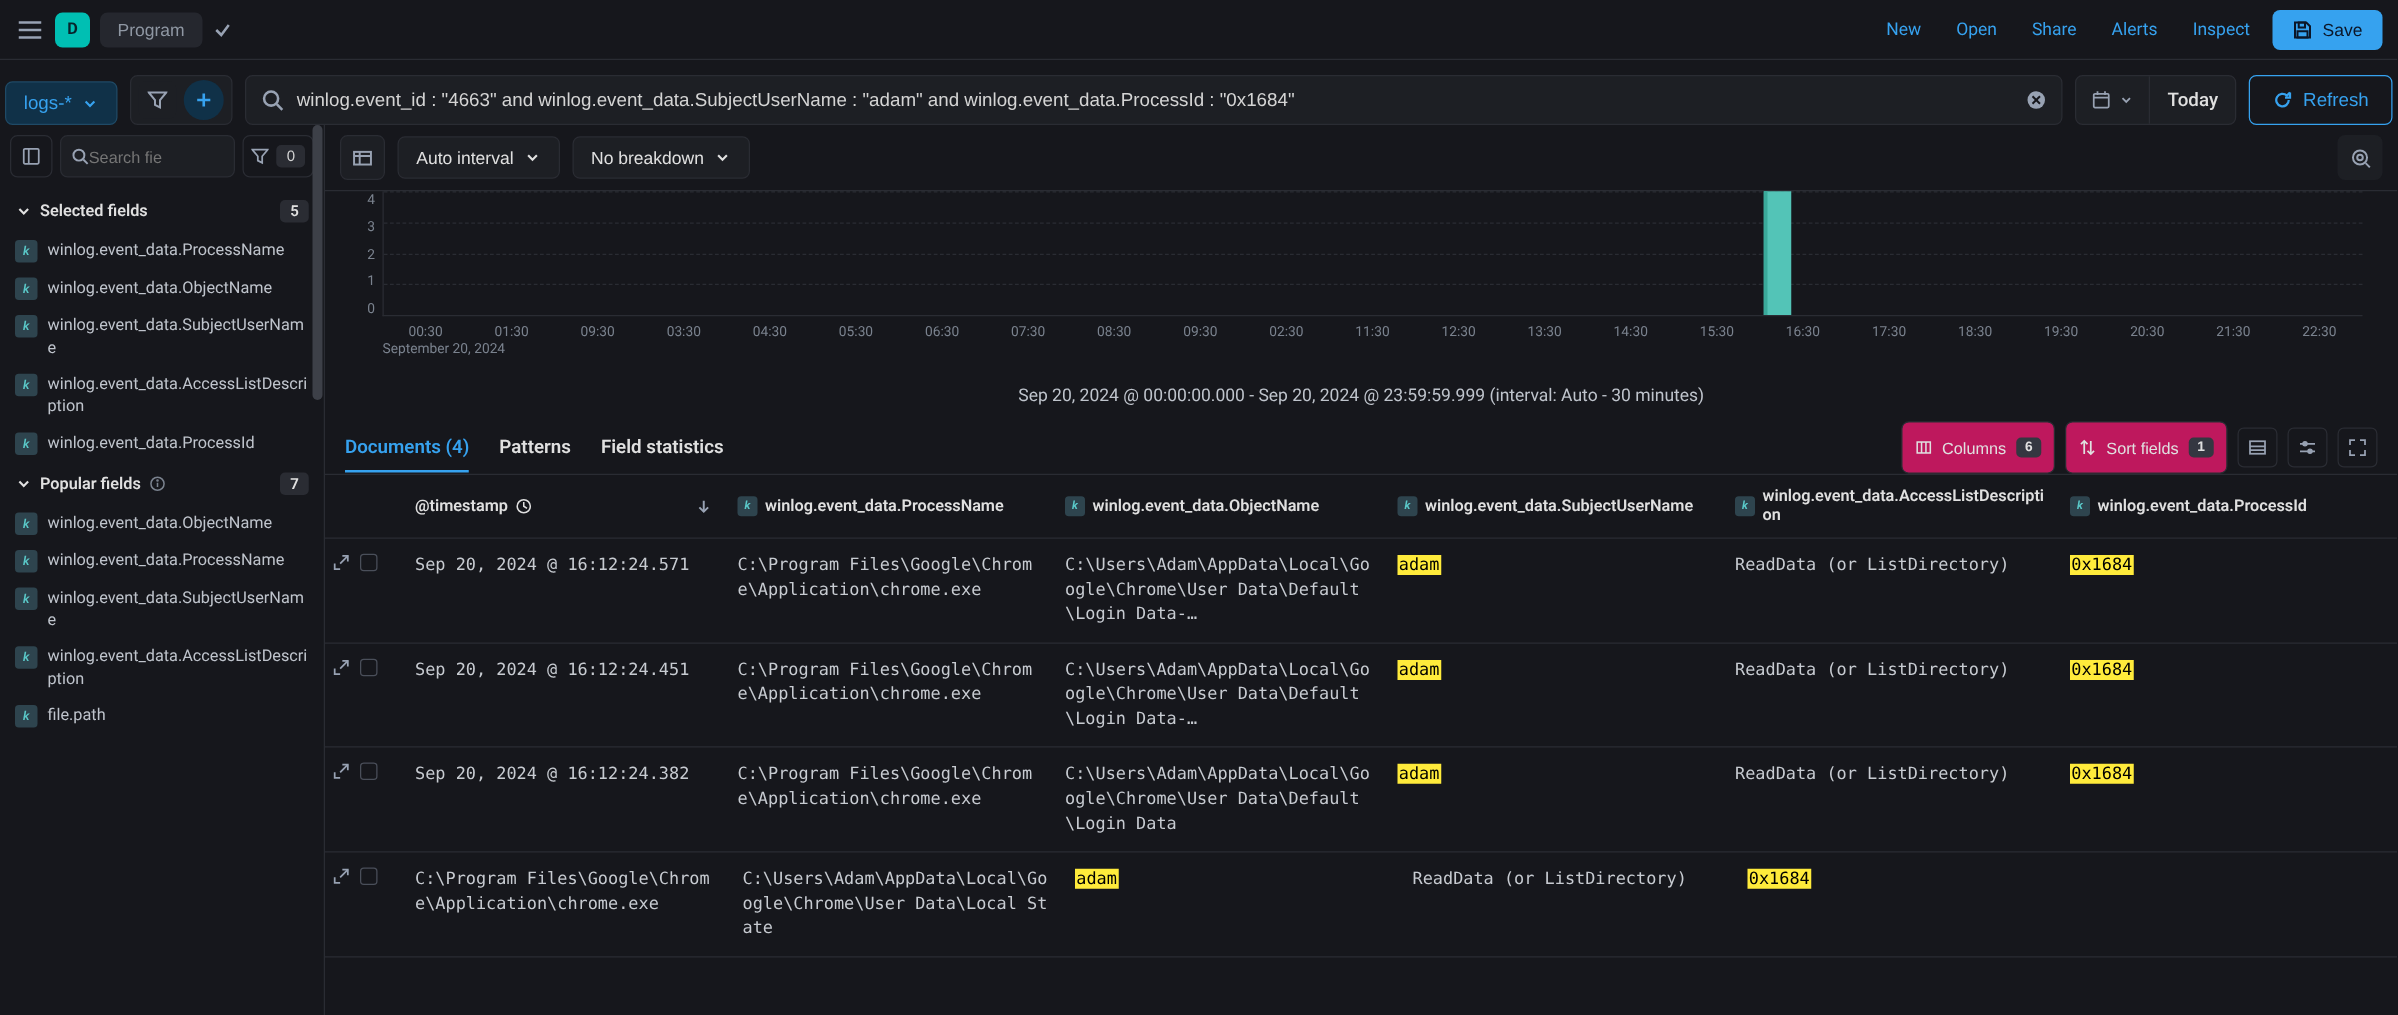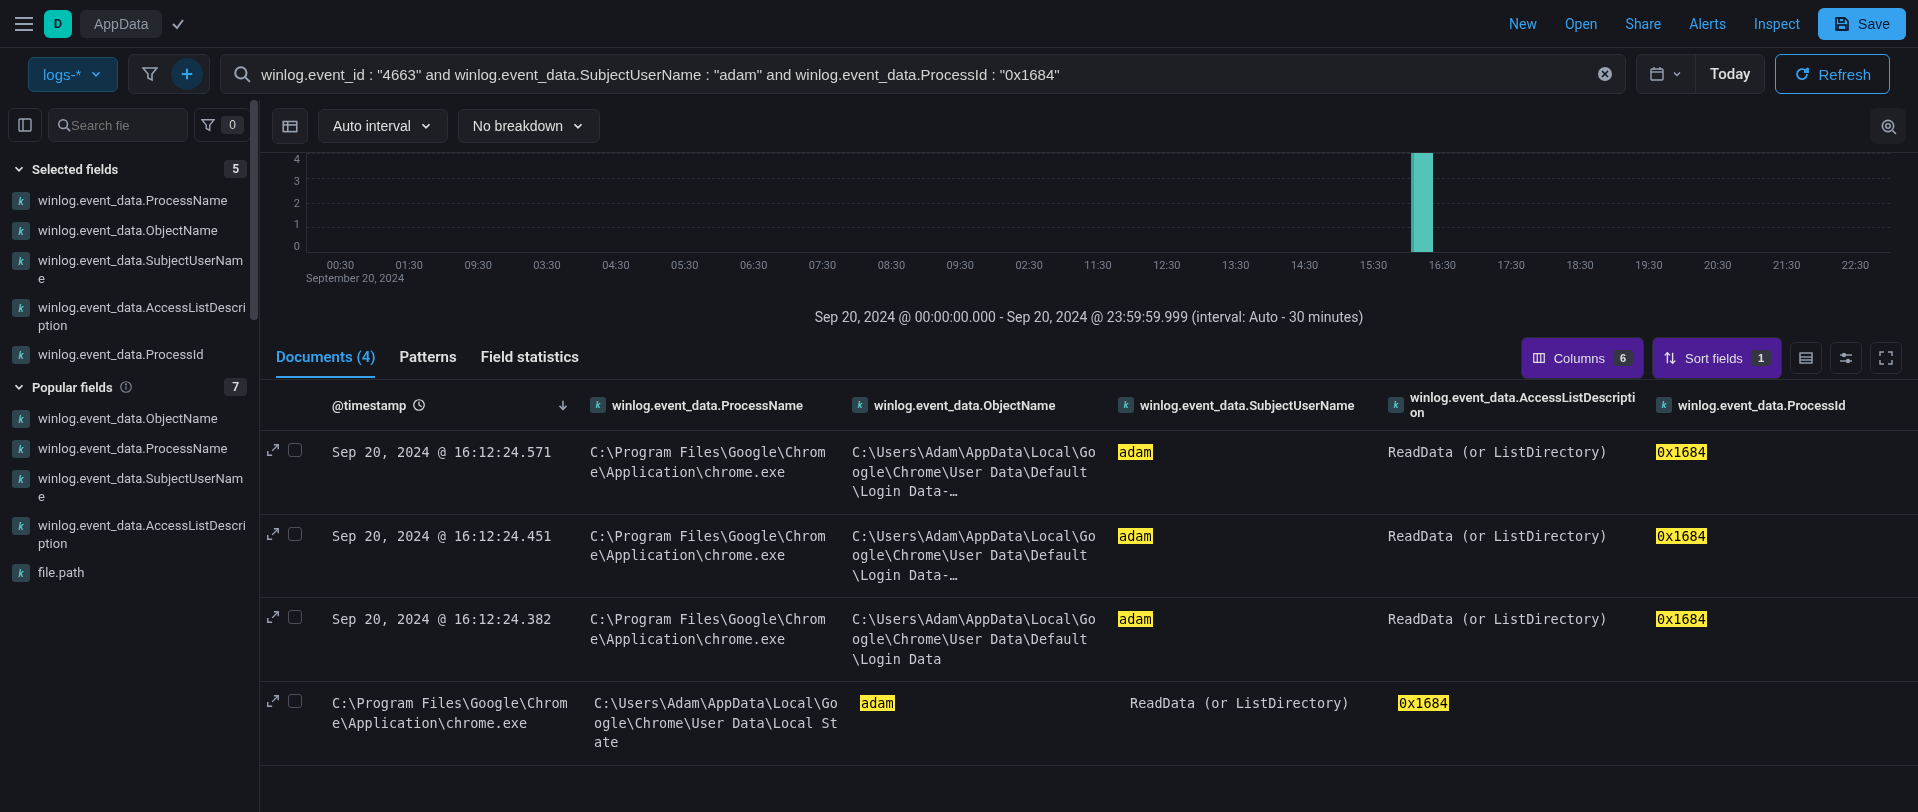--- a/index.html
+++ b/index.html
@@ -36,22 +36,22 @@
 .top-link { color: #36a2ef; font-size: 14px; padding: 6px 10px; text-decoration: none; }
 .save-btn {
   background: #36a2ef; color: #0b1628; border: none;
   padding: 8px 16px; border-radius: 6px; display: flex; align-items: center; gap: 8px;
   font-weight: 500; font-size: 14px;
 }
 
 
 .querybar {
   height: 52px;
-  display: flex; align-items: center; gap: 10px;
-  padding: 0 28px;
+  display: flex; align-items: flex-end; gap: 10px;
+  padding: 0 4px;
 }
 .index-btn {
   background: #103148; color: #36a2ef; border: 1px solid #1f4a66;
   padding: 8px 14px; border-radius: 6px; display: flex; align-items: center; gap: 8px;
   font-size: 15px; font-weight: 500;
 }
 .filter-btn {
   background: #1d1f24; border: 1px solid #2a2c33; width: 38px; height: 38px;
   border-radius: 6px; display: flex; align-items: center; justify-content: center;
   color: #98a2b3;
@@ -170,21 +170,21 @@
 .tabs-row {
   display: flex; align-items: center; padding: 0 16px; border-bottom: 1px solid #2a2c33;
 }
 .tab {
   padding: 10px 0; margin-right: 24px; font-size: 15px; font-weight: 600;
   color: #e0e0e0; cursor: pointer; border-bottom: 2px solid transparent;
 }
 .tab.active { color: #36a2ef; border-bottom-color: #36a2ef; }
 .tabs-spacer { flex: 1; }
 .table-ctl {
-  background: #4c1d95; border: 1px solid #2a2c33; color: #e0e0e0;
+  background: #be185d; border: 1px solid #2a2c33; color: #e0e0e0;
   padding: 12px 10px; border-radius: 6px; display: flex; align-items: center; gap: 8px;
   font-size: 13px; margin-left: 8px;
 }
 .table-ctl .badge { background: #343741; border-radius: 4px; padding: 2px 7px; font-size: 11px; font-weight: 600; }
 .table-iconbtn {
   width: 32px; height: 32px; background: transparent; border: 1px solid #2a2c33;
   border-radius: 5px; display: flex; align-items: center; justify-content: center;
   color: #98a2b3; margin-left: 8px;
 }
 
@@ -233,21 +233,21 @@
 
 <div class="topnav">
   <svg class="menu-icon" viewBox="0 0 24 24" fill="none" stroke="currentColor" stroke-width="2">
       <line x1="3" y1="6" x2="21" y2="6"></line>
       <line x1="3" y1="12" x2="21" y2="12"></line>
       <line x1="3" y1="18" x2="21" y2="18"></line>
     </svg>
   <div class="app-badge">
       <span>D</span>
     </div>
-  <button class="top-btn">AppData</button>
+  <button class="top-btn">Program</button>
   <svg width="16" height="16" viewBox="0 0 16 16" fill="none" stroke="#98a2b3" stroke-width="2">
       <polyline points="3,8 7,12 13,4"></polyline>
     </svg>
   <div class="top-spacer"></div>
   <a class="top-link">New</a>
   <a class="top-link">Open</a>
   <a class="top-link">Share</a>
   <a class="top-link">Alerts</a>
   <a class="top-link">Inspect</a>
   <button class="save-btn">

